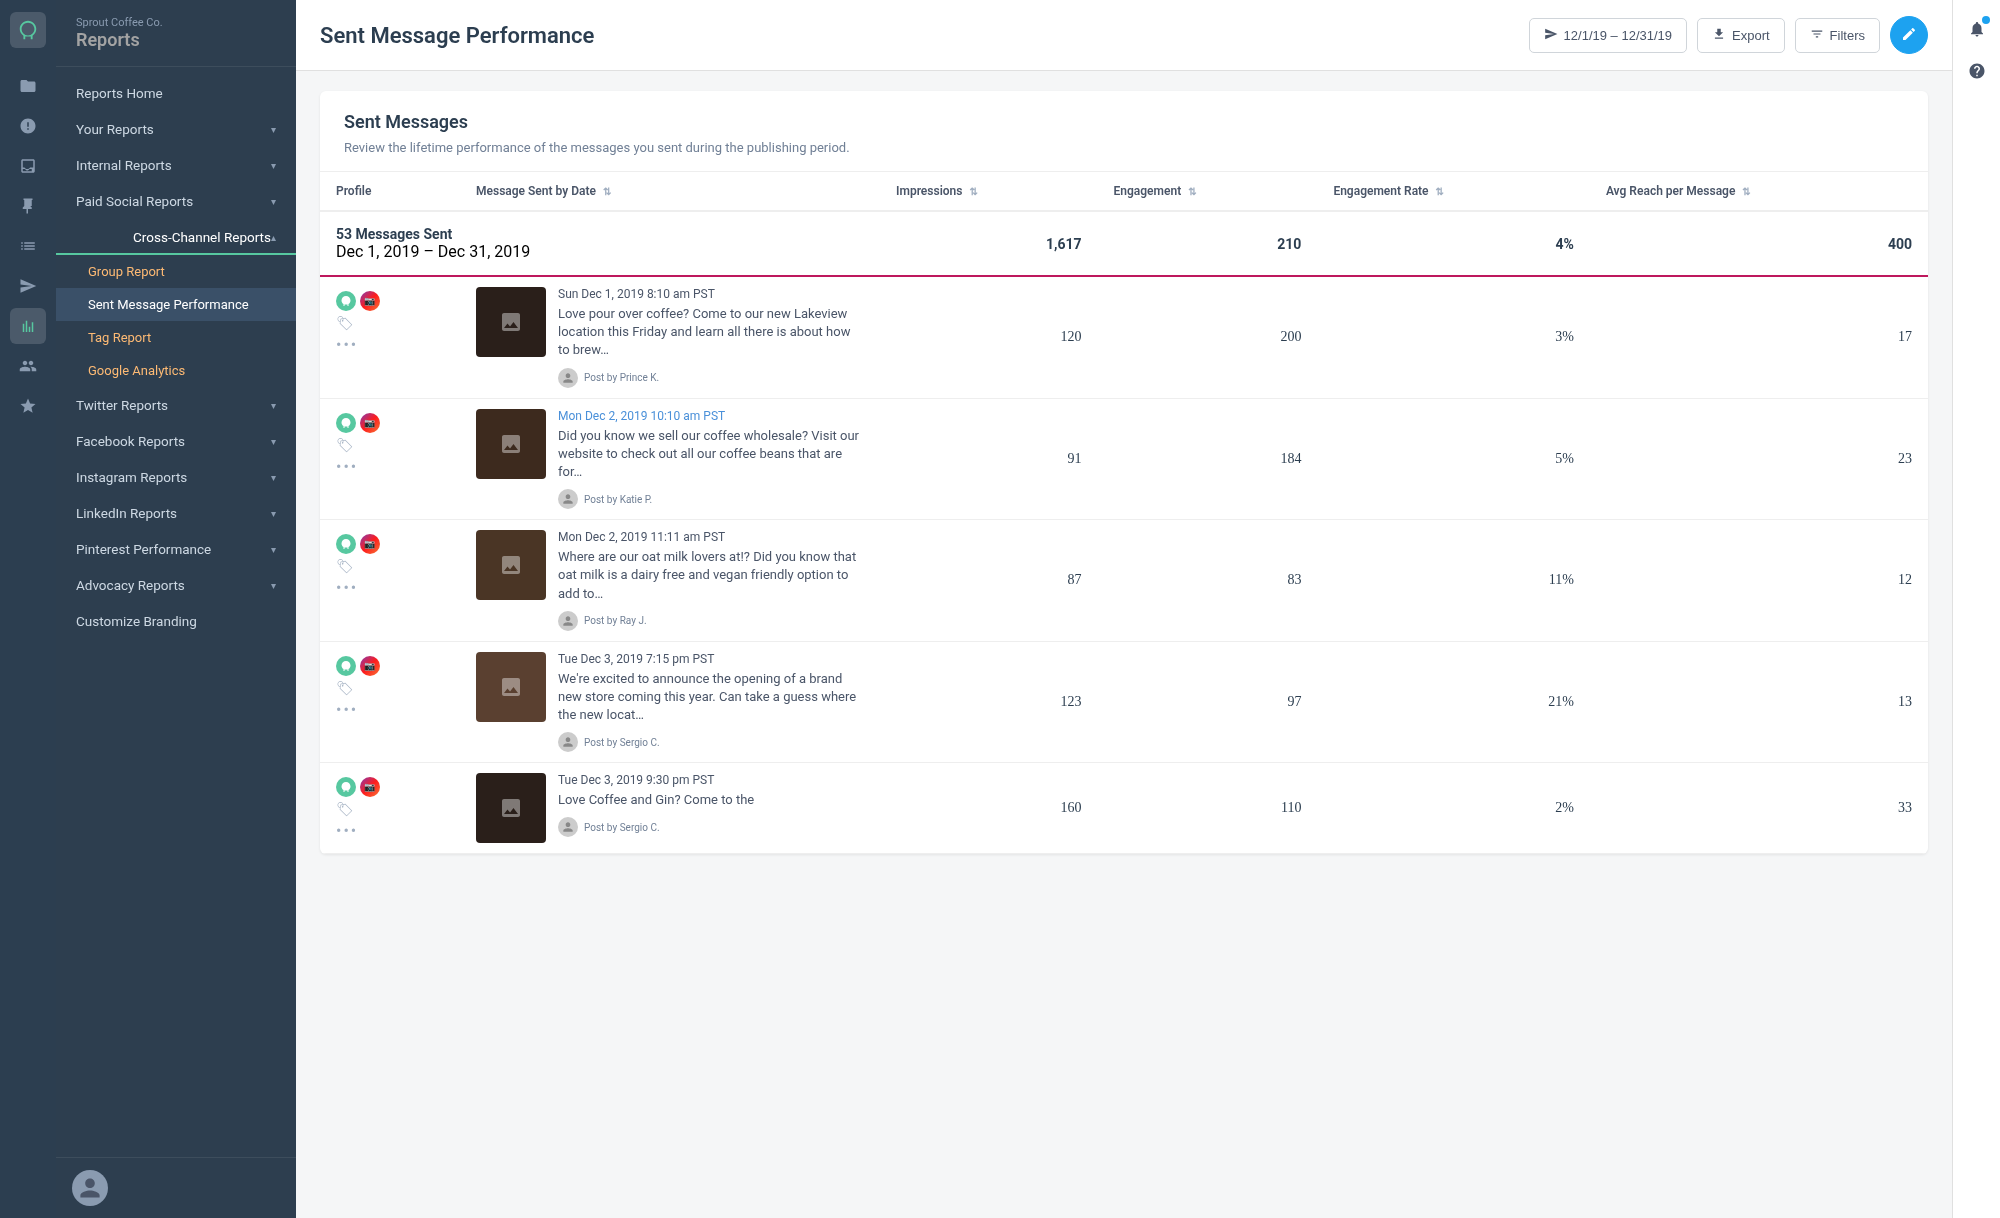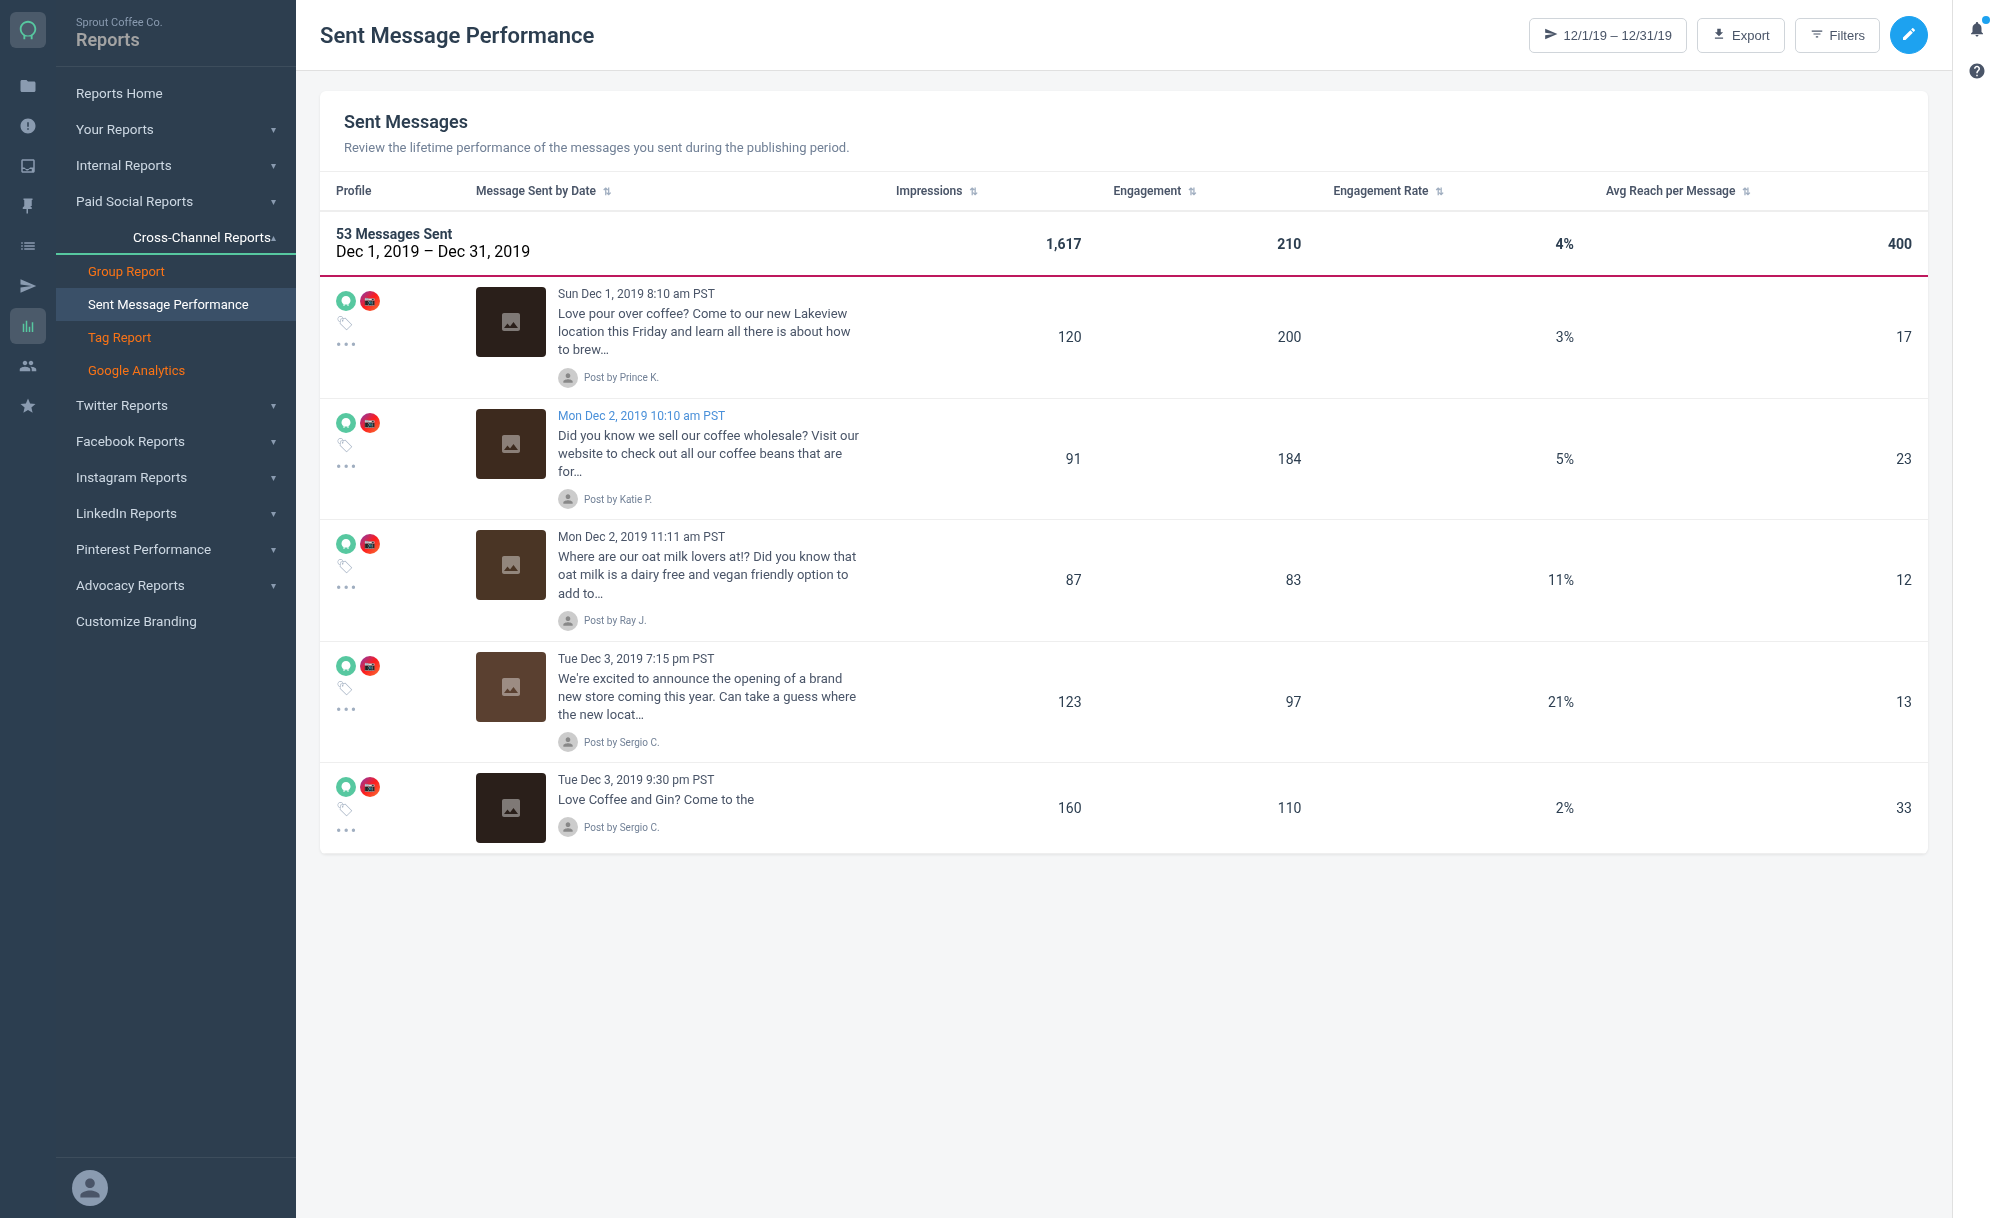--- a/index.html
+++ b/index.html
@@ -53,21 +53,21 @@
       color: #cdd8e3;
       border-radius: 0;
       transition: background 0.15s;
     }
     .nav-item .chevron { font-size: 10px; color: #8a9bb0; }
     .nav-item.underlined { border-bottom: 2px solid #57c8a0; padding-bottom: 8px; }
 
     .subnav-item {
       padding: 9px 20px 9px 32px;
       font-size: 13px;
-      color: #f97316;
+      color: #fdba74;
       cursor: pointer;
     }
     .subnav-item.active { background: #3a5068; color: #fff; }
 
     .sidebar-bottom {
       padding: 12px 16px;
       border-top: 1px solid rgba(255,255,255,0.08);
     }
     .avatar-circle {
       width: 36px; height: 36px; border-radius: 50%;
@@ -190,21 +190,21 @@
     .msg-thumb svg { width: 24px; height: 24px; opacity: 0.4; }
 
     .msg-content { display: flex; gap: 12px; align-items: flex-start; }
     .msg-text { flex: 1; }
     .msg-date { font-size: 12px; color: #4a90d9; margin-bottom: 4px; }
     .msg-date.no-link { color: #4a5568; }
     .msg-body { font-size: 13px; color: #4a5568; line-height: 1.4; }
     .msg-author { display: flex; align-items: center; gap: 6px; margin-top: 8px; font-size: 10px; color: #718096; }
     .author-avatar { width: 20px; height: 20px; border-radius: 50%; background: #ccc; display: flex; align-items: center; justify-content: center; overflow: hidden; font-size: 10px; }
 
-    .num-cell { text-align: right; font-size: 14px; color: #2c3e50; vertical-align: middle; }
+    .num-cell { text-align: right; font-size: 14px; color: #2c3e50; vertical-align: middle; font-family: Liberation Serif, serif; }
 
     
     .right-rail {
       width: 48px;
       background: #fff;
       border-left: 1px solid #e0e0e0;
       display: flex;
       flex-direction: column;
       align-items: center;
       padding: 12px 0;

